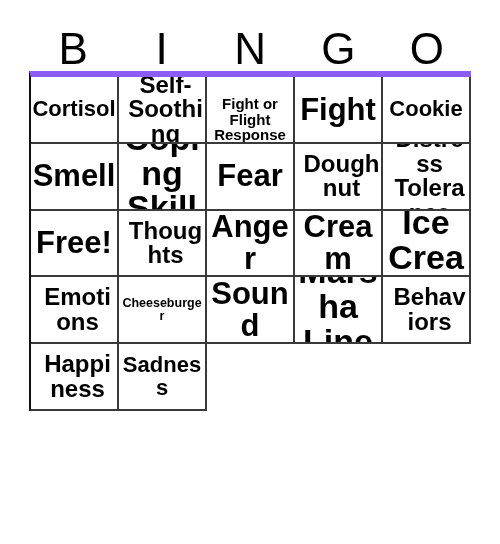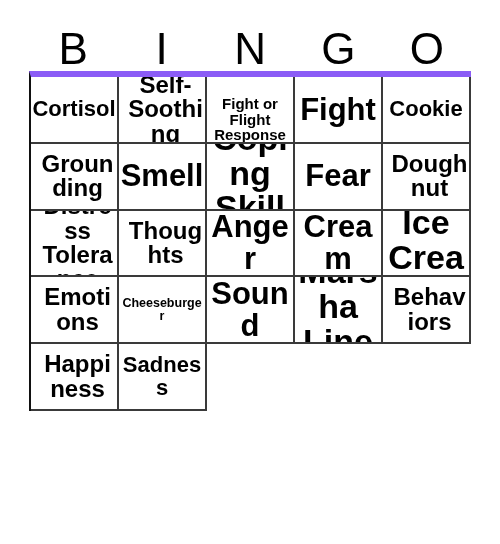--- a/index.html
+++ b/index.html
@@ -123,38 +123,38 @@
     <div class="cell fs-s">
         <span class="txt">Fight or Flight Response</span>
       </div>
     <div class="cell fs-xxl">
         <span class="txt">Fight</span>
       </div>
     <div class="cell fs-l">
         <span class="txt">Cookie</span>
       </div>
 
-    <div class="cell fs-m">
-        <span class="txt">Grounding</span>
-      </div>
     <div class="cell fs-xxl">
         <span class="txt">Smell</span>
       </div>
     <div class="cell fs-xl">
         <span class="txt">Coping Skills</span>
       </div>
     <div class="cell fs-xxl">
         <span class="txt">Fear</span>
       </div>
 
     <div class="cell fs-m">
         <span class="txt">Doughnut</span>
       </div>
     <div class="cell fs-m">
         <span class="txt">Distress Tolerance</span>
+      </div>
+    <div class="cell fs-xxl">
+        <span class="txt">Free!</span>
       </div>
     <div class="cell fs-m">
         <span class="txt">Thoughts</span>
       </div>
     <div class="cell fs-xxl">
         <span class="txt">Anger</span>
       </div>
 
     <div class="cell fs-xxl">
         <span class="txt">Cream</span>

